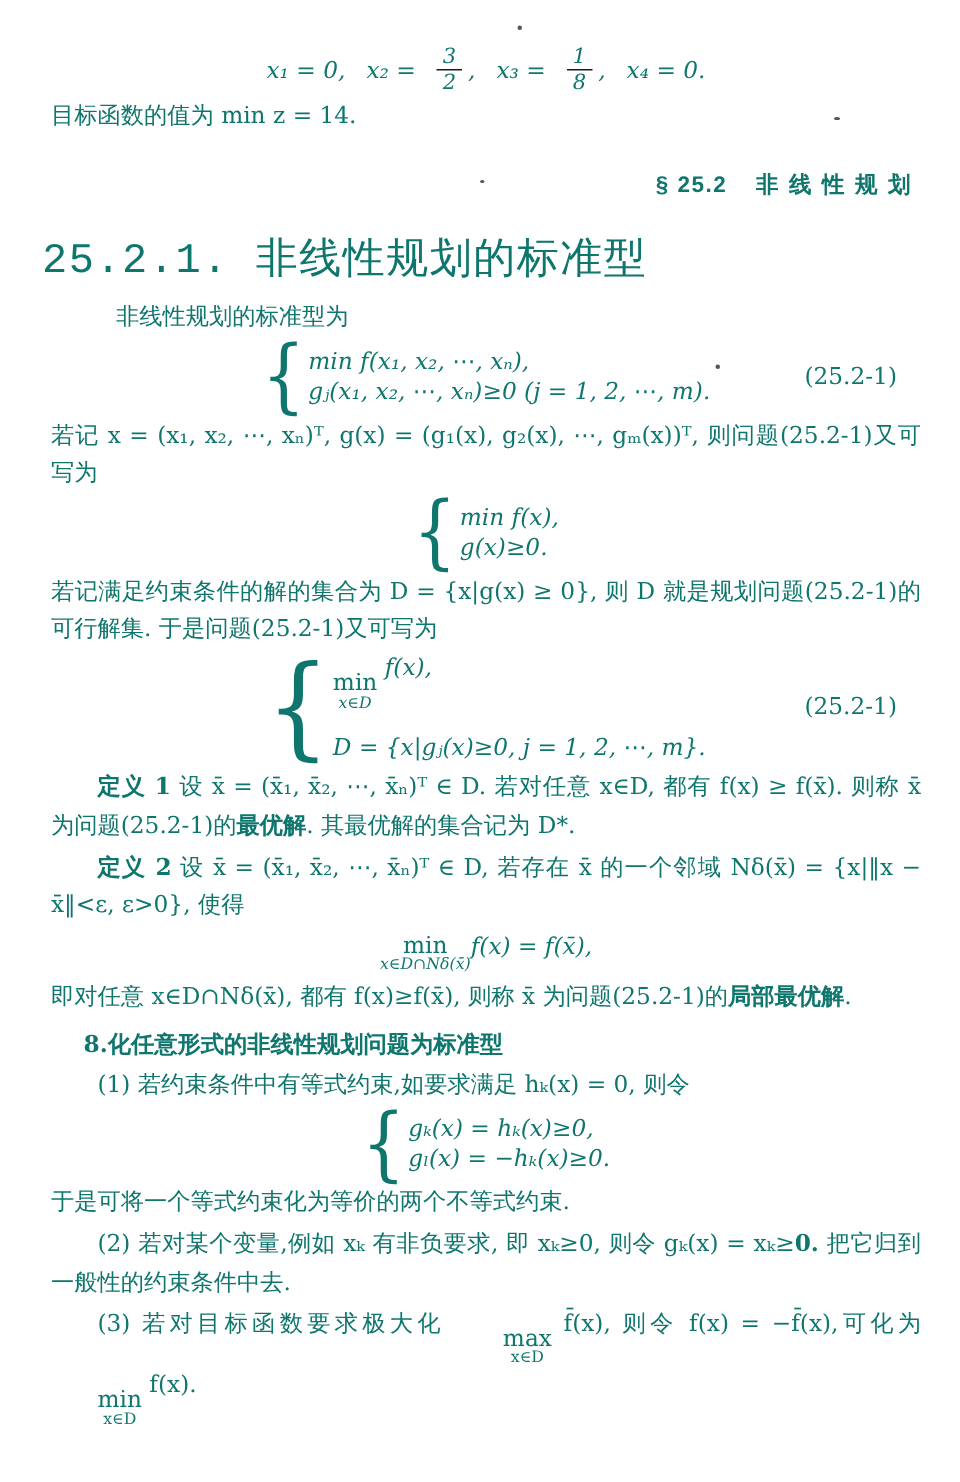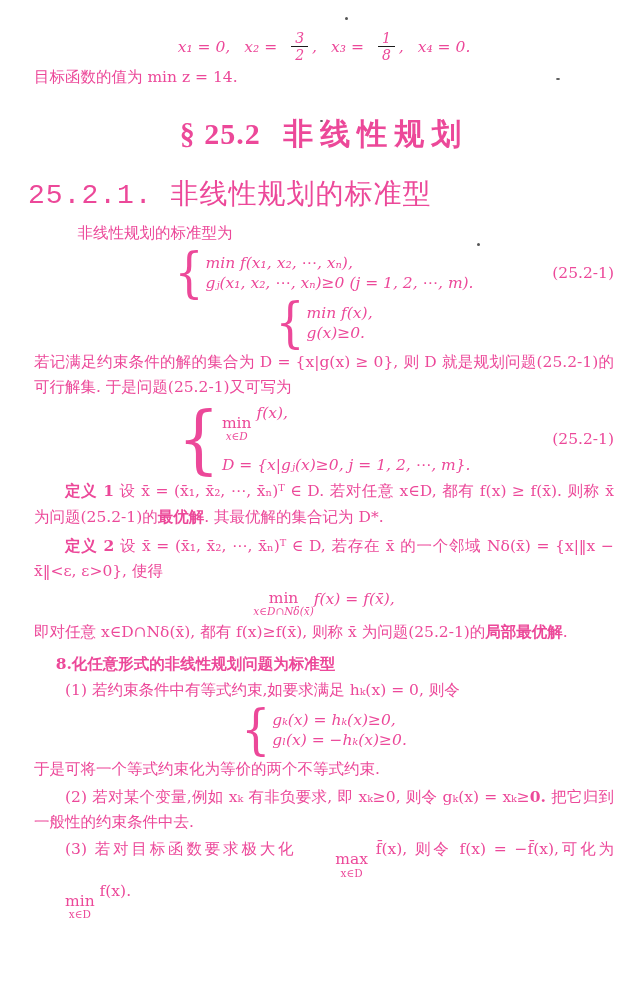--- a/index.html
+++ b/index.html
@@ -1,21 +1,21 @@
 <!DOCTYPE html>
 <html><head>
 <meta charset="utf-8">
 <style>
   html,body{margin:0;padding:0;background:#e8e8e8;}
   .page{
     position:relative;
     width:640px;height:988px;
     margin:0 auto;
     background:#ffffff;
-    color:#ec4899;
+    color:#0f766e;
     font-family:"DejaVu Serif","DejaVu Sans","Liberation Serif",serif;
     font-size:15.5px;
     overflow:hidden;
     box-sizing:border-box;
     padding:14px 26px 0 34px;
   }
   .para{line-height:1.62;margin:2px 0;text-align:justify;}
   .indent{text-indent:2em;}
   .indent-lg{text-indent:2.8em;}
   b,.bold{font-weight:bold;}
@@ -27,42 +27,42 @@
   }
   .frac{
     display:inline-flex;flex-direction:column;align-items:center;
     vertical-align:middle;line-height:1.15;font-size:14px;
   }
   .frac .num{border-bottom:1.4px solid #1a1a1a;padding:0 4px;}
   .frac .den{padding:0 4px;}
 
   
   .section-head{
-    text-align:center;font-weight:bold;font-size:30px;
+    text-align:right;font-weight:bold;font-size:15px;
     margin:24px 0 4px 0;letter-spacing:1px;
-    font-family:Liberation Serif, serif;
+    font-family:Liberation Sans, sans-serif;
   }
   .section-head .cn{letter-spacing:7px;margin-left:14px;}
   .subsection-head{
     font-size:28px;margin:20px 0 8px -6px;letter-spacing:1px;
     font-family:Liberation Mono, monospace;
   }
   .item-head{font-weight:bold;margin:6px 0 2px 0;text-indent:1.4em;}
 
   
   .eq-row{position:relative;display:flex;align-items:center;justify-content:center;margin:4px 0;}
   .cases{display:flex;align-items:center;font-style:italic;}
   .cases .brace{
     font-size:295%;font-weight:400;font-style:normal;
     transform:scaleY(1.18);margin-right:2px;line-height:1;
   }
   .cases.tall .brace{font-size:430%;transform:scaleY(1.12);}
   .cases .lines{display:flex;flex-direction:column;gap:2px;}
   .cases.tall .lines{gap:14px;}
-  .eq-label{position:absolute;right:0;top:50%;transform:translateY(-50%);font-style:normal;}
+  .eq-label{position:absolute;right:16px;top:50%;transform:translateY(-50%);font-style:normal;}
 
   
   .munder{display:inline-flex;flex-direction:column;align-items:center;vertical-align:-10px;line-height:1.05;justify-content:space-between;}
   .munder .op{font-style:normal;}
   .munder .sub{font-size:10.5px;white-space:nowrap;}
 
   .eq-center{display:flex;justify-content:center;margin:6px 0 2px 0;font-style:italic;}
 
   .speck{position:absolute;background:#555;border-radius:50%;}
 </style>
@@ -108,20 +108,21 @@
     <div class="cases">
       <span class="brace">{</span>
       <span class="lines">
         <span>min f(x₁, x₂, ⋯, xₙ),</span>
         <span>gⱼ(x₁, x₂, ⋯, xₙ)≥0 (j = 1, 2, ⋯, m).</span>
       </span>
     </div>
     <span class="eq-label">(25.2-1)</span>
   </div>
 
+  <div class="para">若记 x = (x₁, x₂, ⋯, xₙ)ᵀ, g(x) = (g₁(x), g₂(x), ⋯, gₘ(x))ᵀ, 则问题(25.2-1)又可写为</div>
 
   <div class="eq-row">
     <div class="cases">
       <span class="brace">{</span>
       <span class="lines">
         <span>min f(x),</span>
         <span>g(x)≥0.</span>
       </span>
     </div>
   </div>

